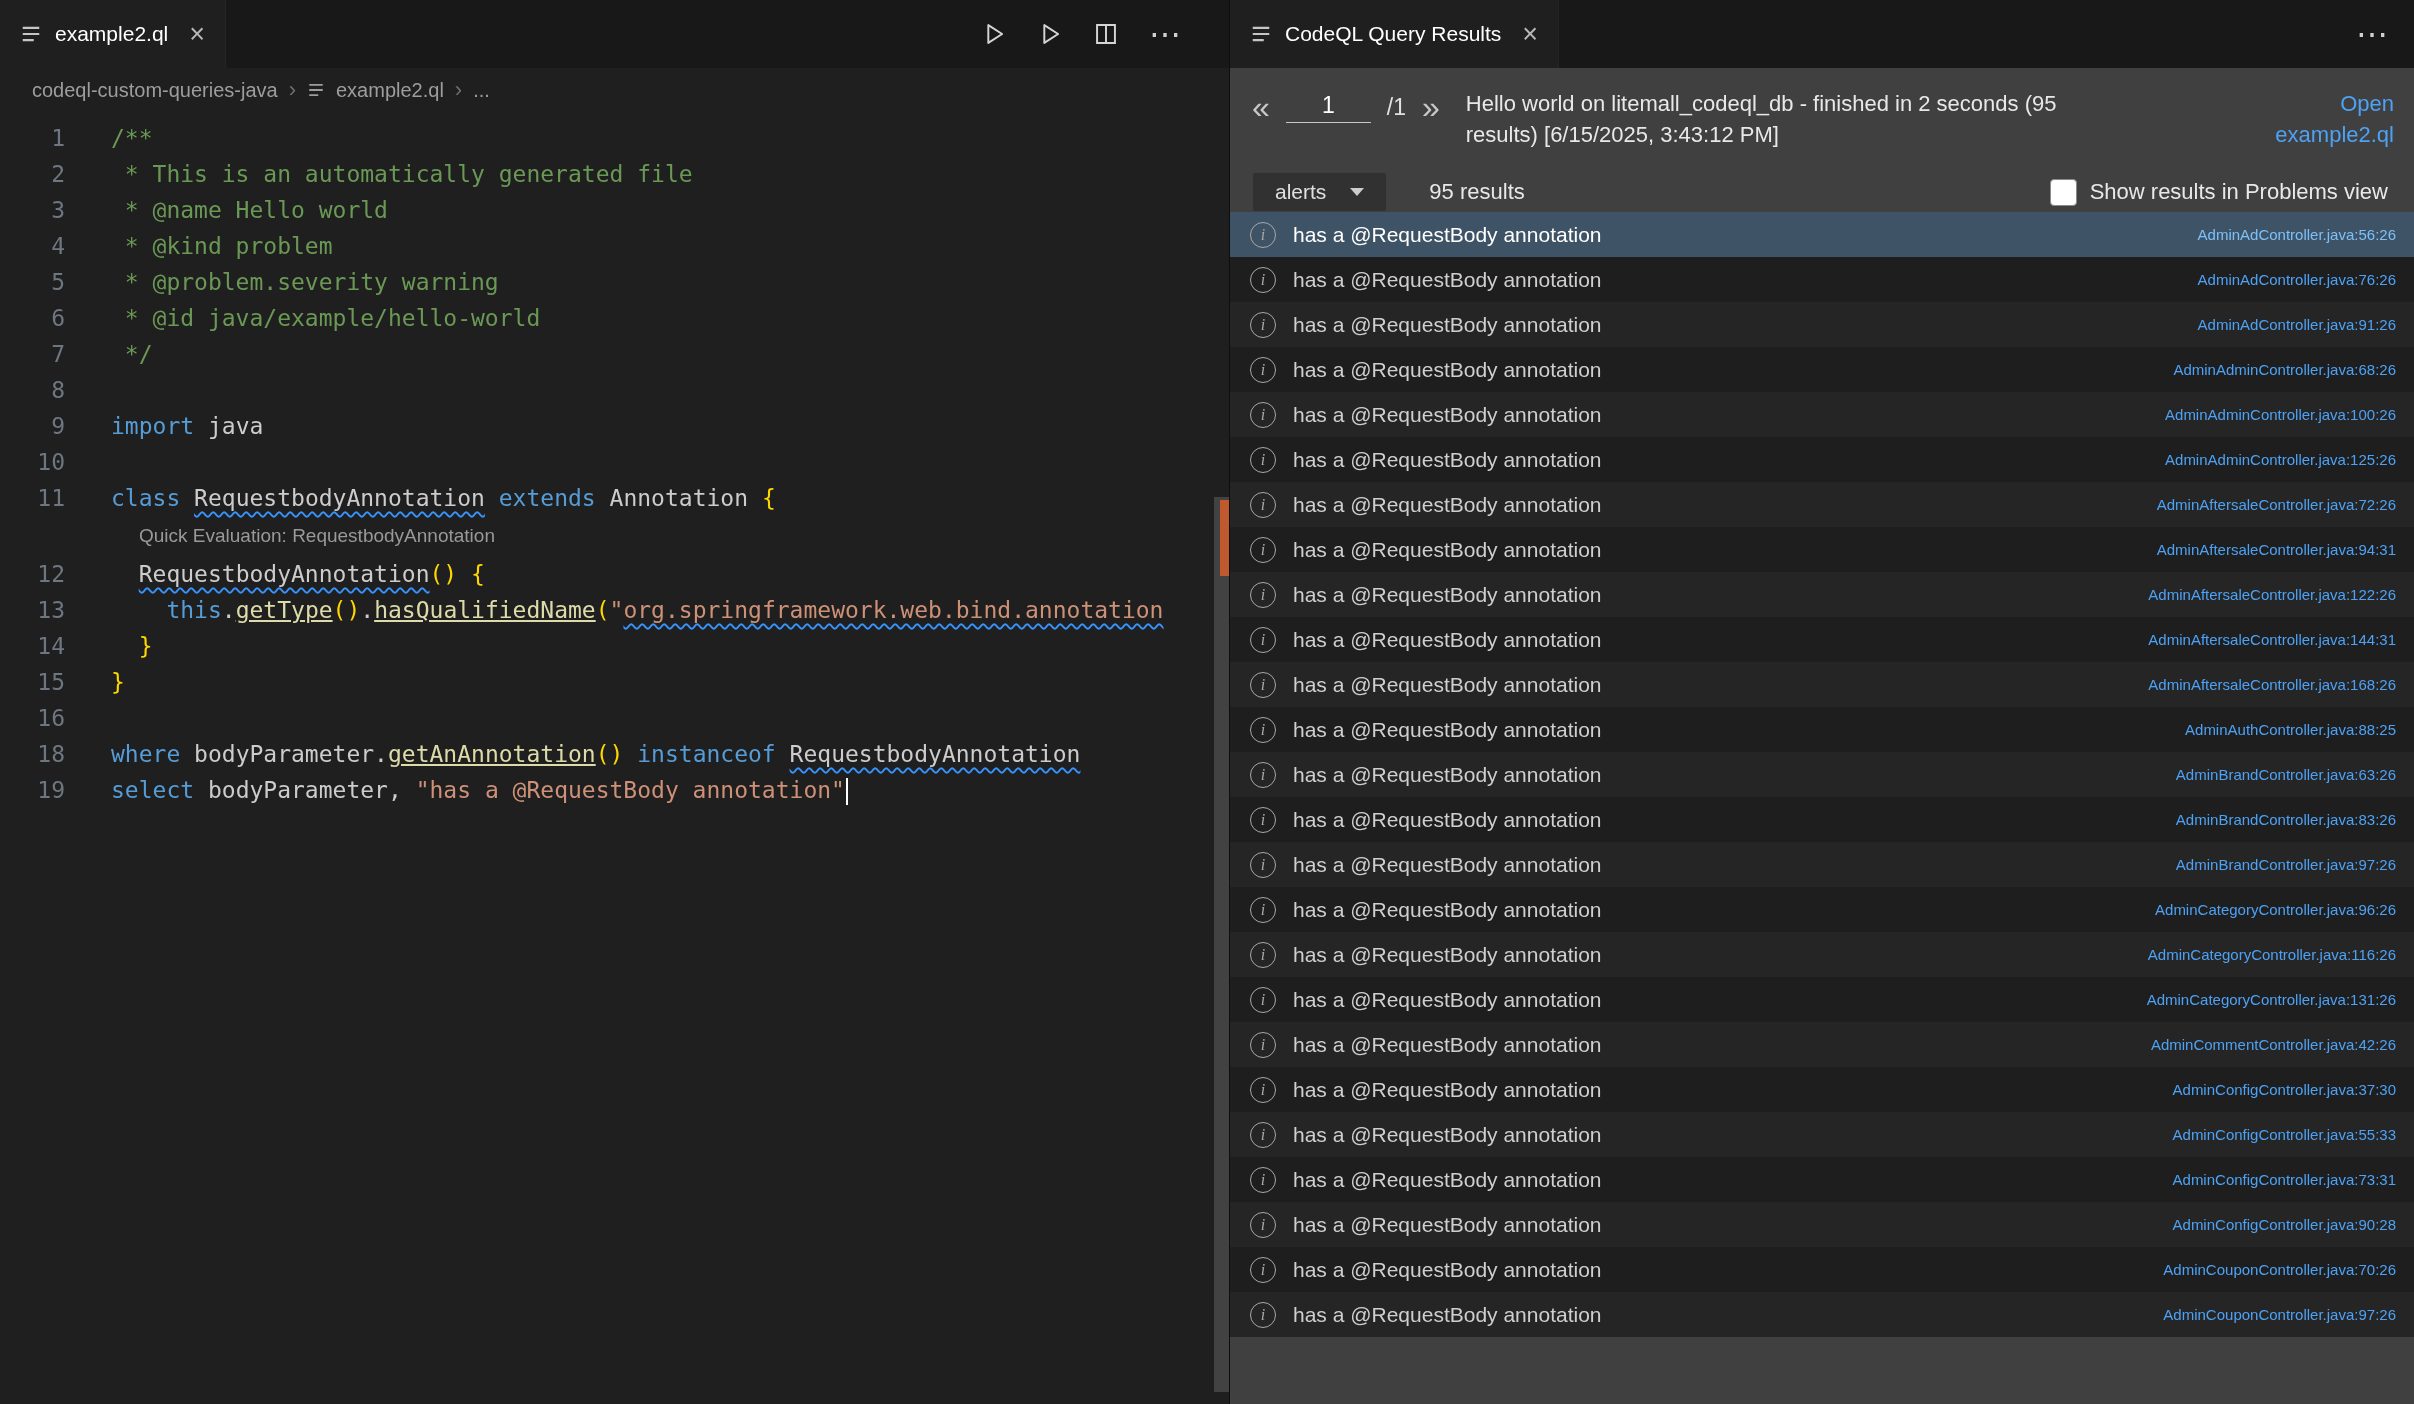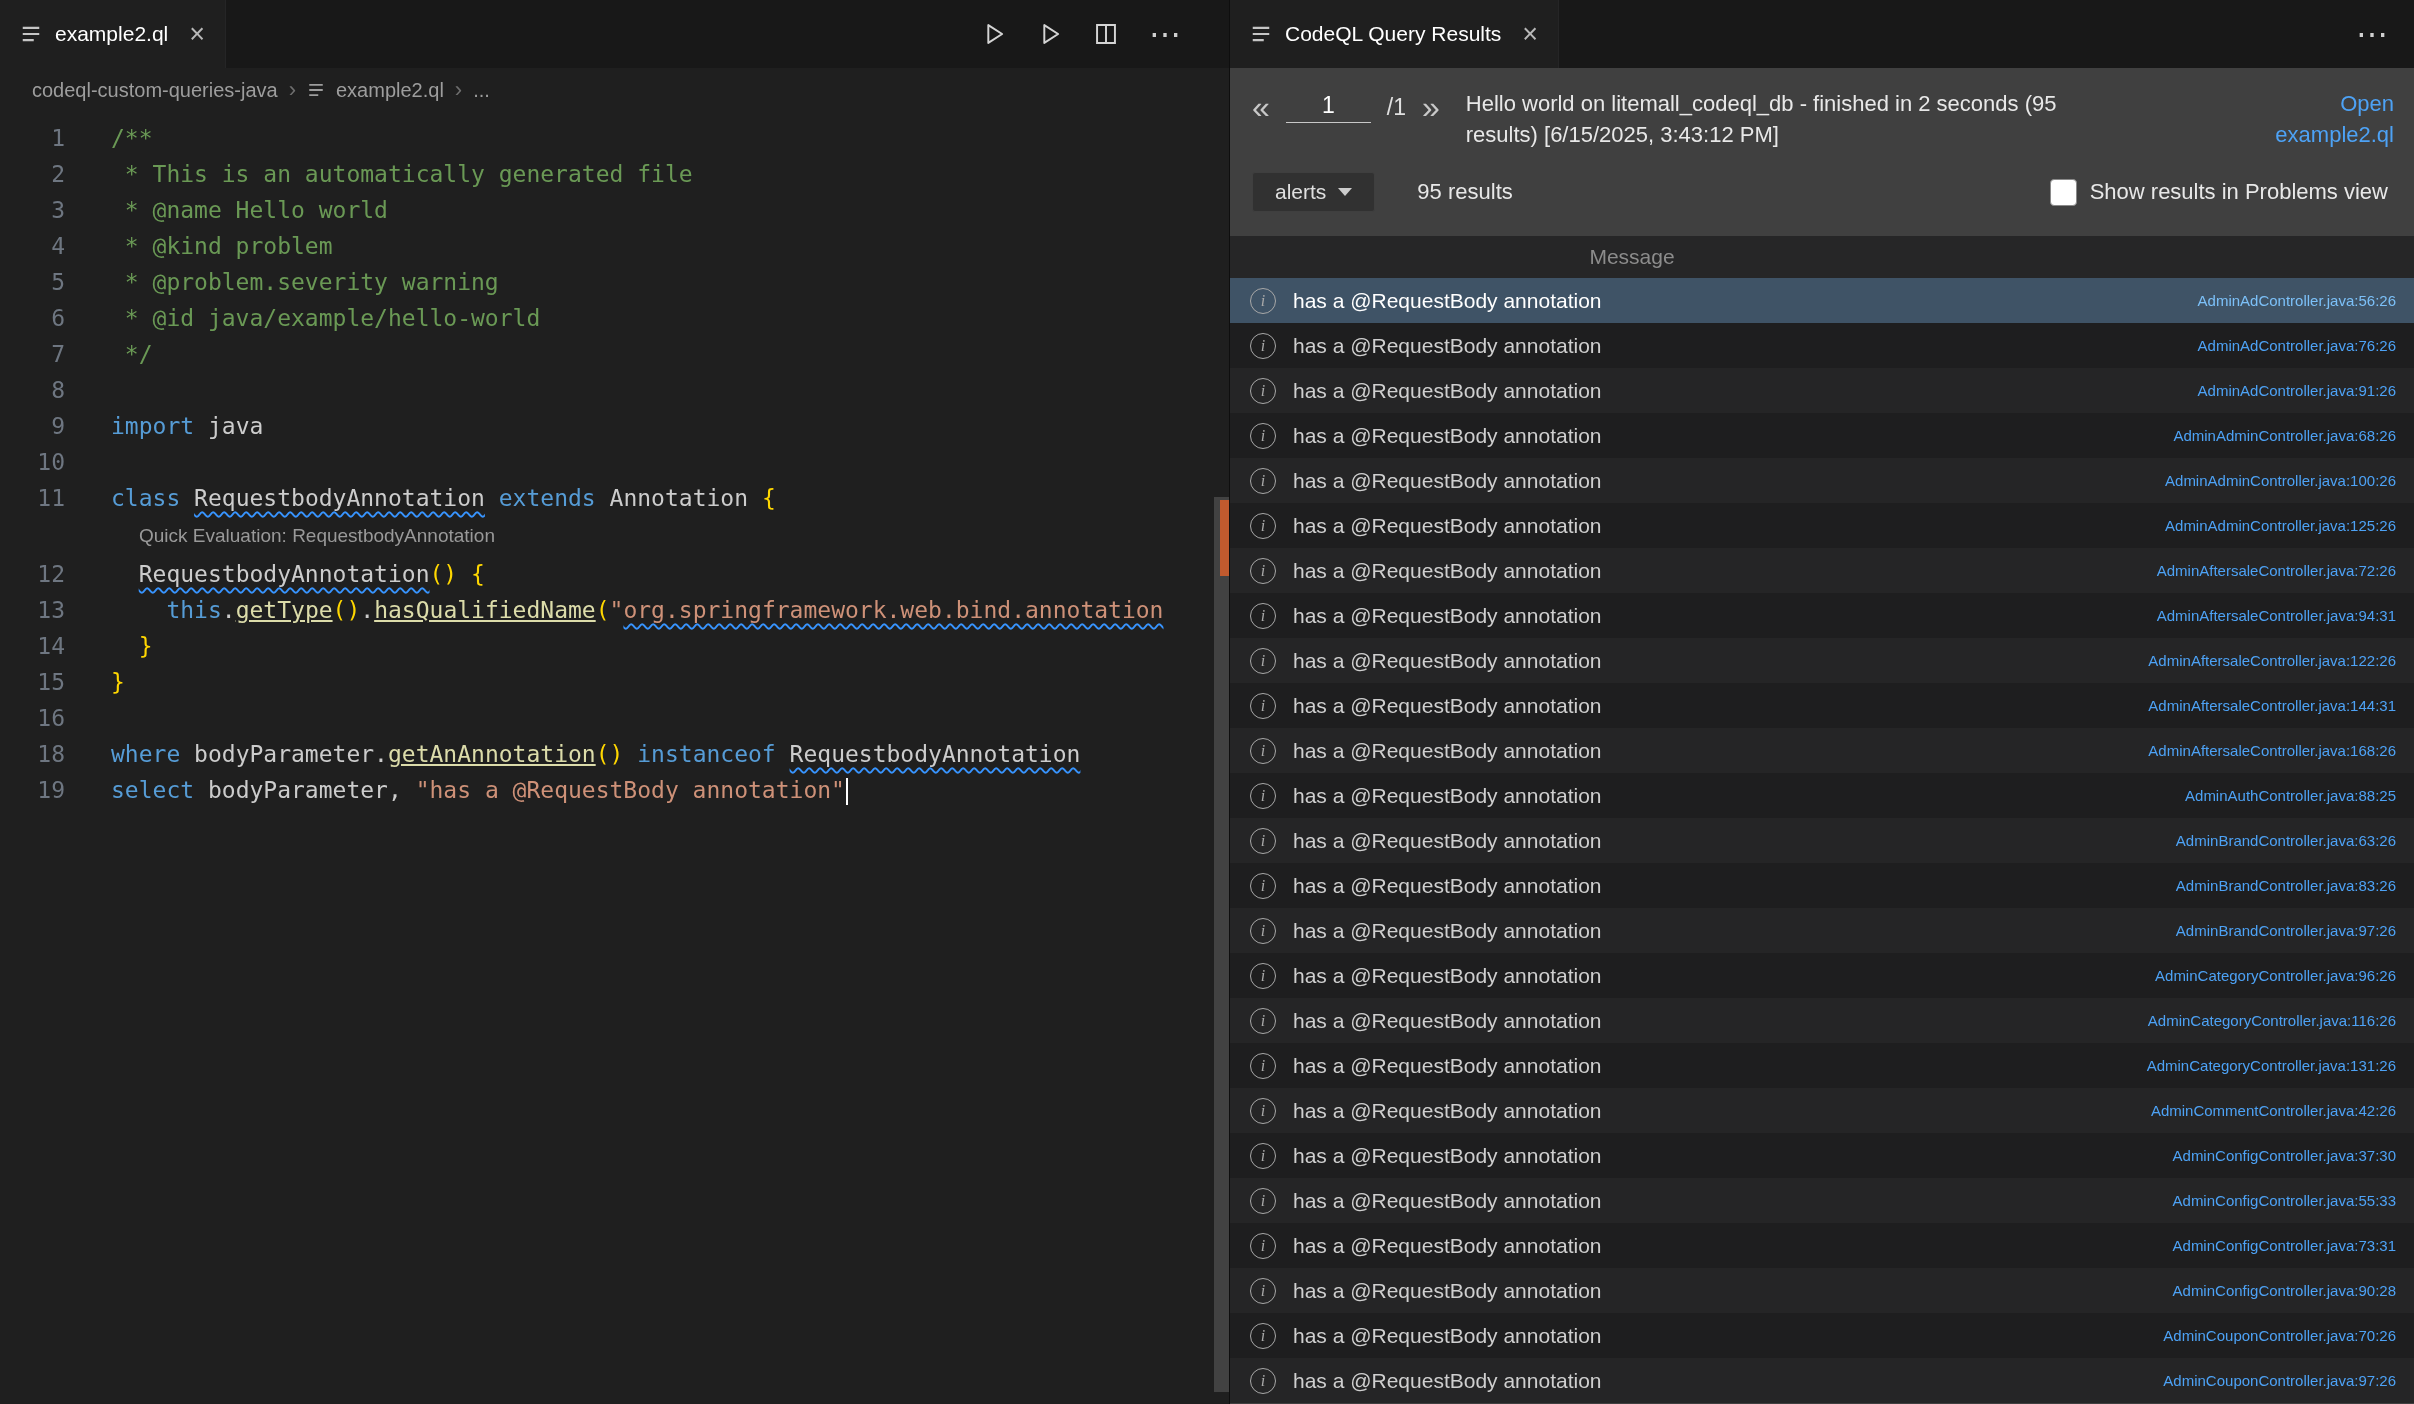--- a/index.html
+++ b/index.html
@@ -50,21 +50,21 @@
 
   .header-row { display:flex; align-items:flex-start; gap:26px; padding:20px 20px 14px 22px; }
   .pagination { display:flex; align-items:center; gap:16px; flex-shrink:0; margin-top:2px; }
   .pg-btn { background:none; border:none; color:#c8c8c8; font-size:32px; line-height:34px; }
   .pg-input { width:85px; background:transparent; border:none; border-bottom:1px solid #c8c8c8; color:#ffffff; font-size:23px; text-align:center; font-family:"Liberation Sans", sans-serif; padding-bottom:3px; }
   .pg-total { font-size:23px; color:#e0e0e0; }
   .description { max-width:620px; color:#e8e8e8; font-size:22px; line-height:31px; }
   .open-link { margin-left:auto; width:165px; text-align:right; color:#4da2f5; font-size:22px; line-height:31px; cursor:pointer; }
 
   .controls-row { display:flex; align-items:center; gap:42px; padding:8px 26px 0 22px; height:48px; }
-  .filter-select { display:flex; align-items:center; gap:12px; background:#313131; border:1px solid #3f3f3f; border-radius:3px; padding:7px 22px; color:#e0e0e0; font-size:21px; }
+  .filter-select { display:flex; align-items:center; gap:24px; background:#313131; border:1px solid #3f3f3f; border-radius:3px; padding:7px 22px; color:#e0e0e0; font-size:21px; }
   .chev-down { width:0; height:0; border-left:7px solid transparent; border-right:7px solid transparent; border-top:8px solid #cccccc; }
   .results-count { font-size:22px; color:#e8e8e8; }
   .checkbox-wrap { margin-left:auto; display:flex; align-items:center; gap:13px; }
   .checkbox { width:27px; height:27px; background:#ffffff; border:1px solid #8a8a8a; border-radius:4px; }
   .checkbox-label { font-size:22px; color:#e8e8e8; }
 
   .table-header { margin-top:24px; height:42px; background:#262627; display:flex; align-items:center; justify-content:center; padding-right:380px; color:#8c8c8c; font-size:21px; flex-shrink:0; }
 
   .rows { flex:1; overflow:hidden; }
   .row { display:flex; align-items:center; height:45px; padding:0 18px 0 20px; background:#1e1e1f; }
@@ -188,23 +188,20 @@
           <span>alerts</span>
           <span class="chev-down"></span>
         </div>
         <span class="results-count">95 results</span>
         <div class="checkbox-wrap">
           <div class="checkbox"></div>
           <span class="checkbox-label">Show results in Problems view</span>
         </div>
       </div>
 
-      <div class="table-header">
-        <span>Message</span>
-      </div>
 
       <div class="rows" id="rows">
           <div class="row selected">
             <span class="info-icon">i</span>
             <span class="msg">has a @RequestBody annotation</span>
             <a class="loc">AdminAdController.java:56:26</a>
           </div>
           <div class="row">
             <span class="info-icon">i</span>
             <span class="msg">has a @RequestBody annotation</span>

